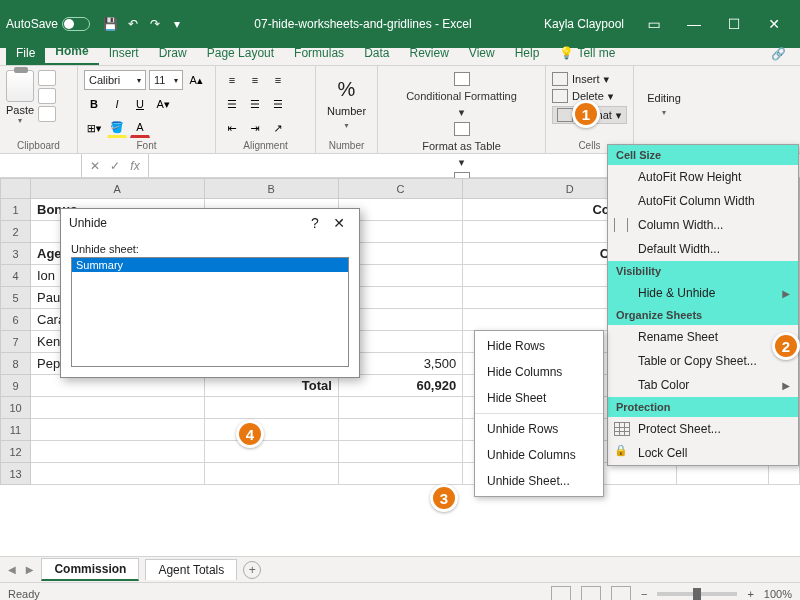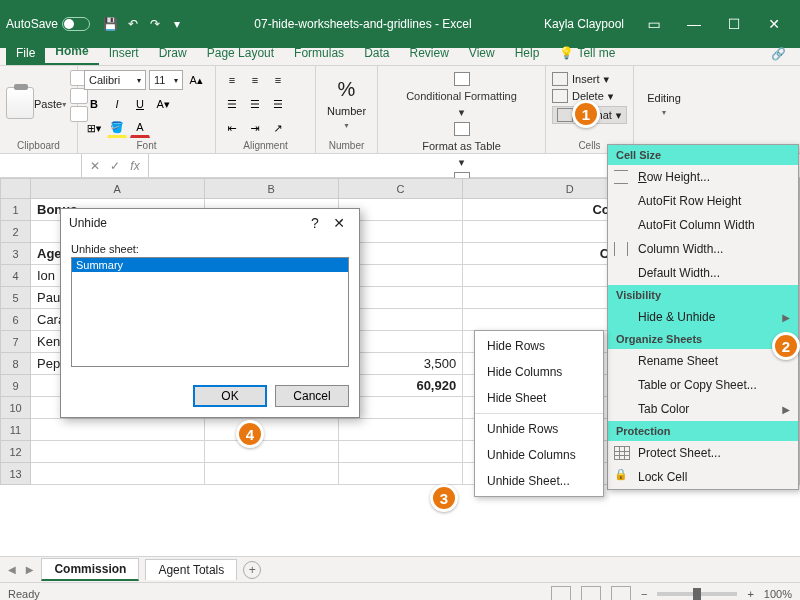--- a/index.html
+++ b/index.html
@@ -23,21 +23,21 @@
 .menutabs .tab.file { background: #217346; color: #fff; }
 .menutabs .tab.active { border-bottom: 2px solid #217346; font-weight: 600; }
 .menutabs .spacer { flex: 1; }
 .menutabs .sharebtn { padding: 4px 8px; margin-right: 6px; }
 
 
 .ribbon { height: 88px; background: #f3f2f1; border-bottom: 1px solid #d4d4d4; display: flex; position: relative; }
 .group { border-right: 1px solid #d4d4d4; padding: 4px 6px 2px; display: flex; flex-direction: column; justify-content: space-between; }
 .group-label { text-align: center; font-size: 10px; color: #666; padding-top: 2px; }
 .group-body { flex: 1; display: flex; gap: 4px; }
-.paste-col { display: flex; flex-direction: row; align-items: center; }
+.paste-col { display: flex; flex-direction: column; align-items: center; }
 .paste-icon { width: 28px; height: 32px; background: linear-gradient(#fff,#eee); border: 1px solid #bbb; border-radius: 3px; position: relative; margin-bottom: 2px;}
 .paste-icon::before { content:""; position:absolute; top:-4px; left:7px; width:14px; height:6px; background:#999; border-radius:2px;}
 .mini-stack { display:flex; flex-direction:column; gap:2px; }
 .mini-icon { width: 18px; height: 16px; border: 1px solid #bbb; background:#fff; border-radius:2px; }
 
 .font-body { display:flex; flex-direction:column; gap:4px; }
 .row { display:flex; gap:3px; align-items:center; }
 .combo { height:20px; border:1px solid #aaa; background:#fff; padding:0 4px; font-size:11px; display:flex; align-items:center; justify-content:space-between; }
 .combo.font { width:62px; } .combo.size { width:34px; }
 .btn-s { width:20px; height:20px; border:1px solid transparent; display:flex; align-items:center; justify-content:center; font-size:11px; background:transparent; cursor:pointer;}
@@ -424,24 +424,20 @@
   <div class="viewbtn"></div>
   <span>−</span>
   <div class="zoom-slider"></div>
   <span>+</span>
   <span>100%</span>
 </div>
 
 <div class="format-menu">
   <div class="section-hdr">Cell Size</div>
   <div class="mitem">
-      <span class="micon rowh"></span>
-      <span><span class="und">R</span>ow Height...</span>
-    </div>
-  <div class="mitem">
       <span>AutoFit Row Height</span>
     </div>
   <div class="mitem">
       <span>AutoFit Column Width</span>
     </div>
   <div class="mitem">
       <span class="micon colw"></span>
       <span>Column Width...</span>
     </div>
   <div class="mitem">
@@ -489,22 +485,18 @@
     <span class="dname">Unhide</span>
     <span class="dbtn">?</span>
     <span class="dbtn">✕</span>
   </div>
   <div class="dbody">
     <span class="dlabel">Unhide sheet:</span>
     <div class="listbox">
       <div class="litem">Summary</div>
     </div>
   </div>
-  <div class="dfooter">
-    <button class="dlgbtn primary">OK</button>
-    <button class="dlgbtn">Cancel</button>
-  </div>
 </div>
 
 <div class="callout" style="top:100px; left:572px">1</div>
 <div class="callout" style="top:332px; right:0px">2</div>
 <div class="callout" style="top:484px; left:430px">3</div>
 <div class="callout" style="top:420px; left:236px">4</div>
 
 </body></html>

